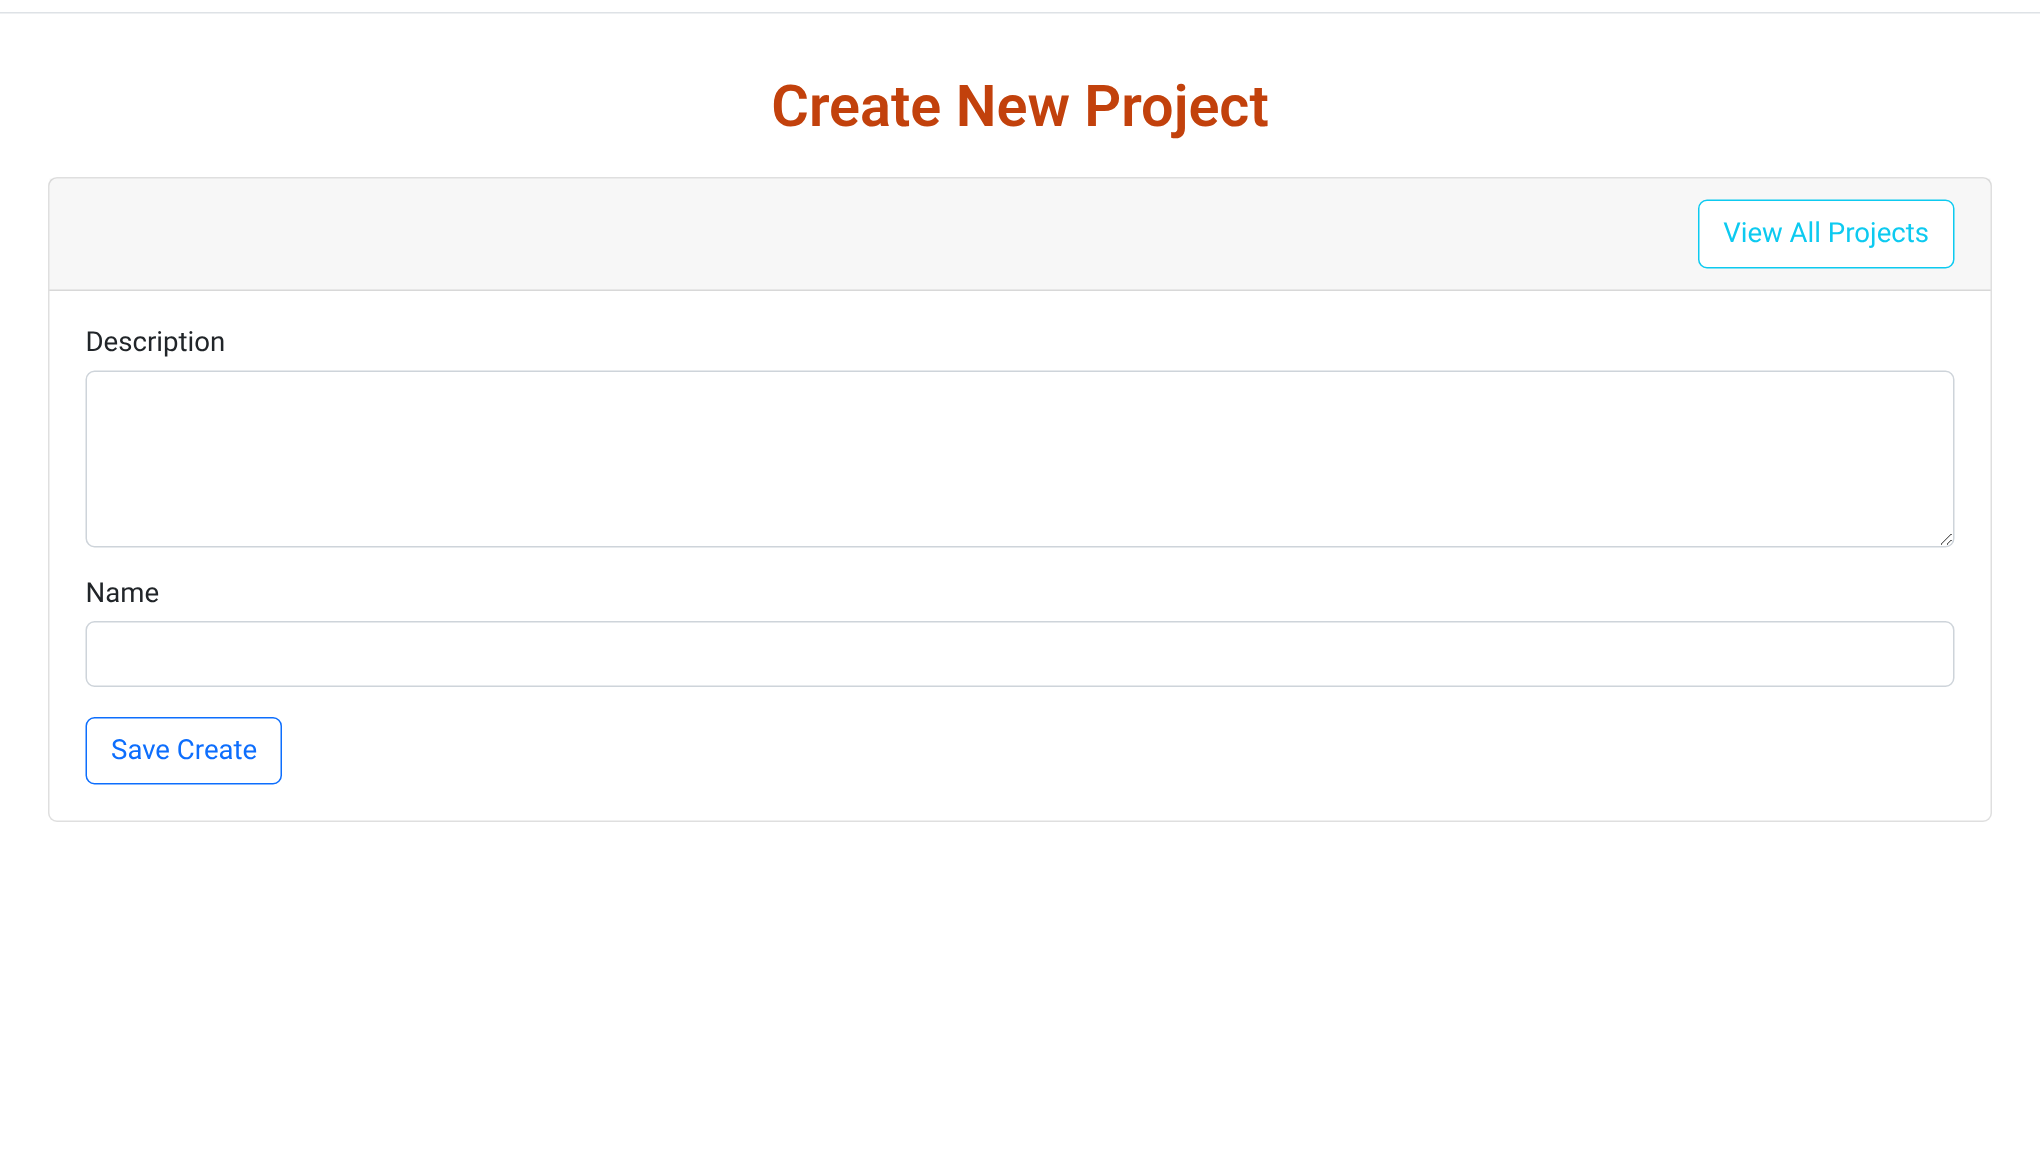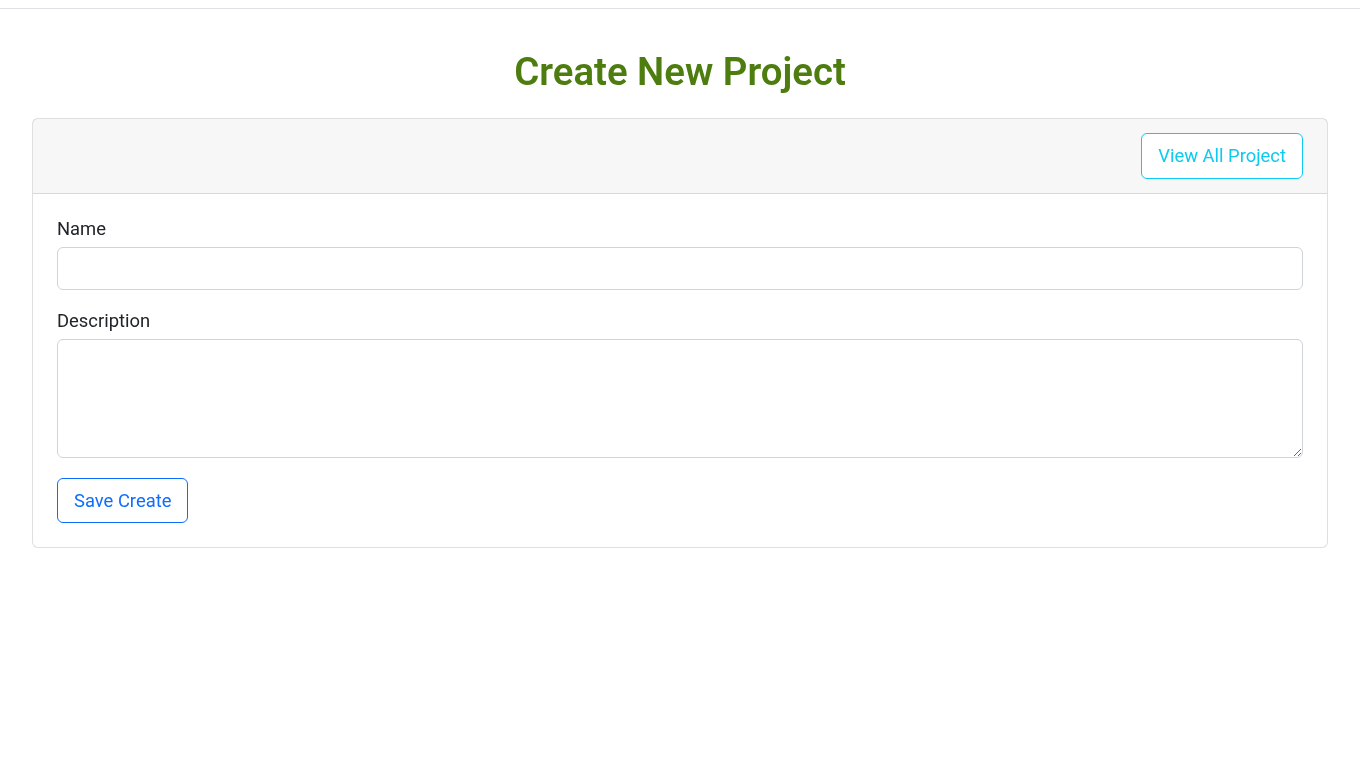--- a/index.html
+++ b/index.html
@@ -20,21 +20,21 @@
       max-width: 1320px;
       margin: 0 auto;
       padding: 0 12px;
     }
     h1.page-title {
       text-align: center;
       font-weight: 600;
       font-size: 2.4rem;
       margin-top: 40px;
       margin-bottom: 24px;
-      color: #4d7c0f;
+      color: #c2410c;
     }
     .card {
       border: 1px solid rgba(0,0,0,0.125);
       border-radius: 0.375rem;
       background: #fff;
     }
     .card-header {
       background-color: rgba(0,0,0,0.03);
       border-bottom: 1px solid rgba(0,0,0,0.125);
       padding: 14px 24px;
@@ -101,34 +101,34 @@
 
 <div class="top-border"></div>
 
 <div class="container">
 
   <h1 class="page-title">Create New Project</h1>
 
   <div class="card">
 
     <div class="card-header">
-      <a href="#" class="btn btn-outline-info">View All Project</a>
+      <a href="#" class="btn btn-outline-info">View All Projects</a>
     </div>
 
     <div class="card-body">
       <form>
 
         <div class="form-group">
-          <label class="form-label">Name</label>
-          <input type="text" class="form-control" value="" style="">
+          <label class="form-label">Description</label>
+          <textarea class="form-control" rows="4" style=""></textarea>
         </div>
 
         <div class="form-group">
-          <label class="form-label">Description</label>
-          <textarea class="form-control" rows="4" style=""></textarea>
+          <label class="form-label">Name</label>
+          <input type="text" class="form-control" value="" style="">
         </div>
 
         <button type="submit" class="btn btn-outline-primary">Save Create</button>
 
       </form>
     </div>
 
   </div>
 
 </div>

